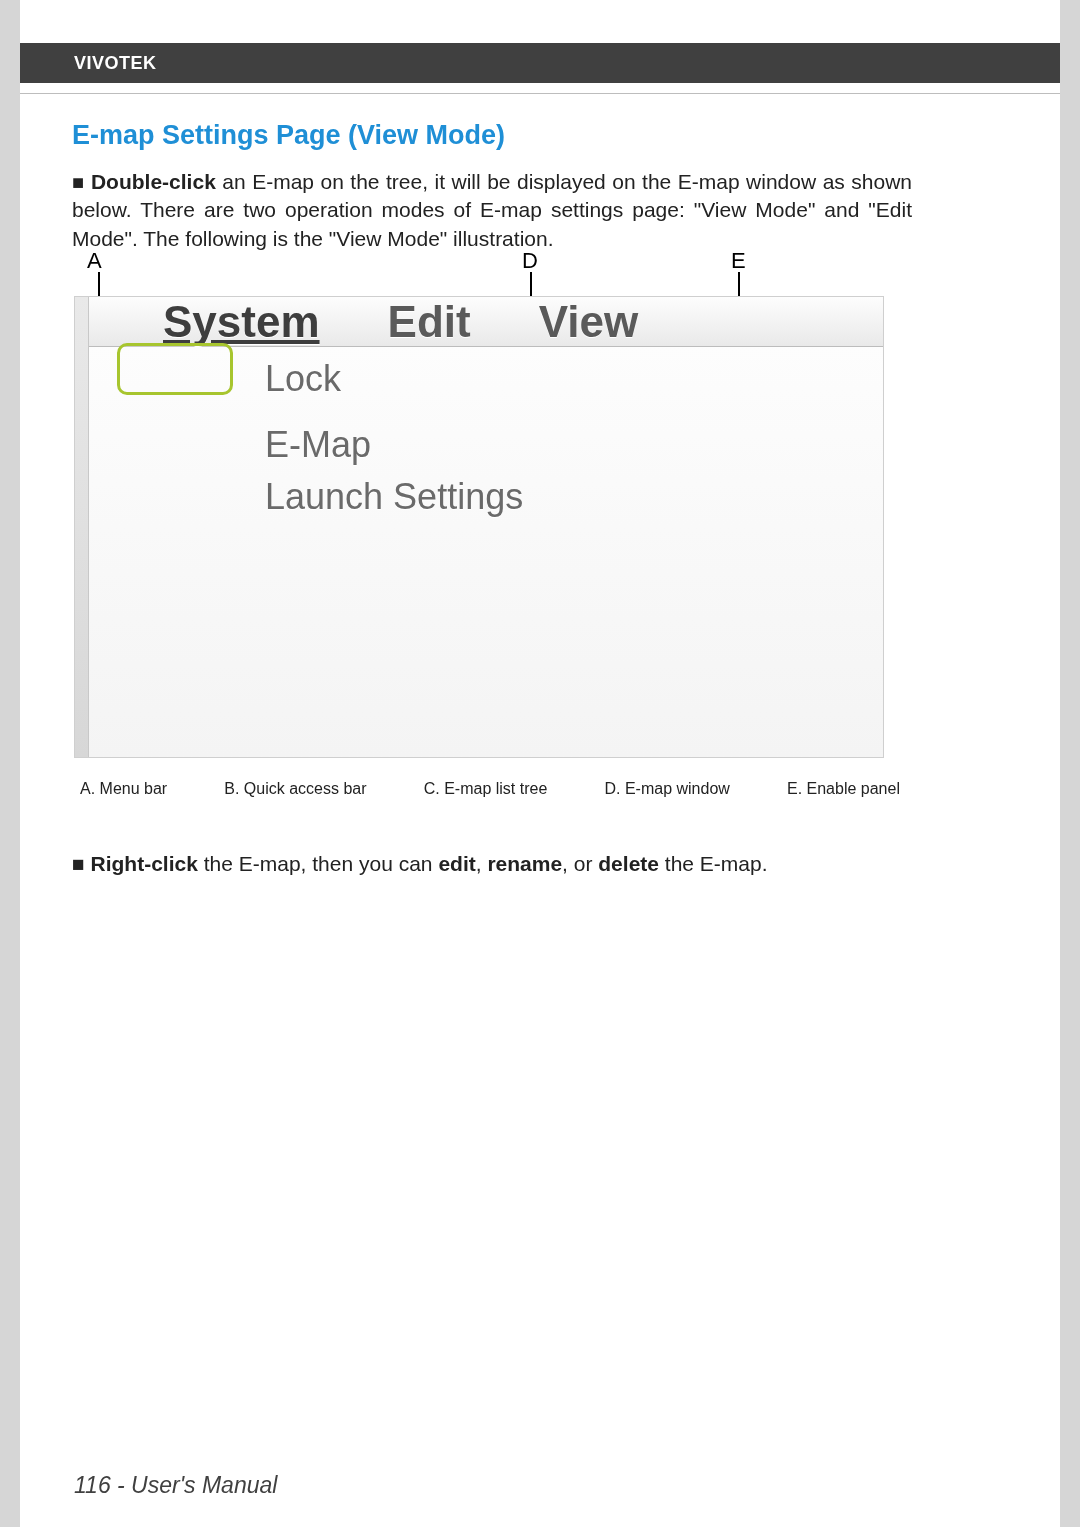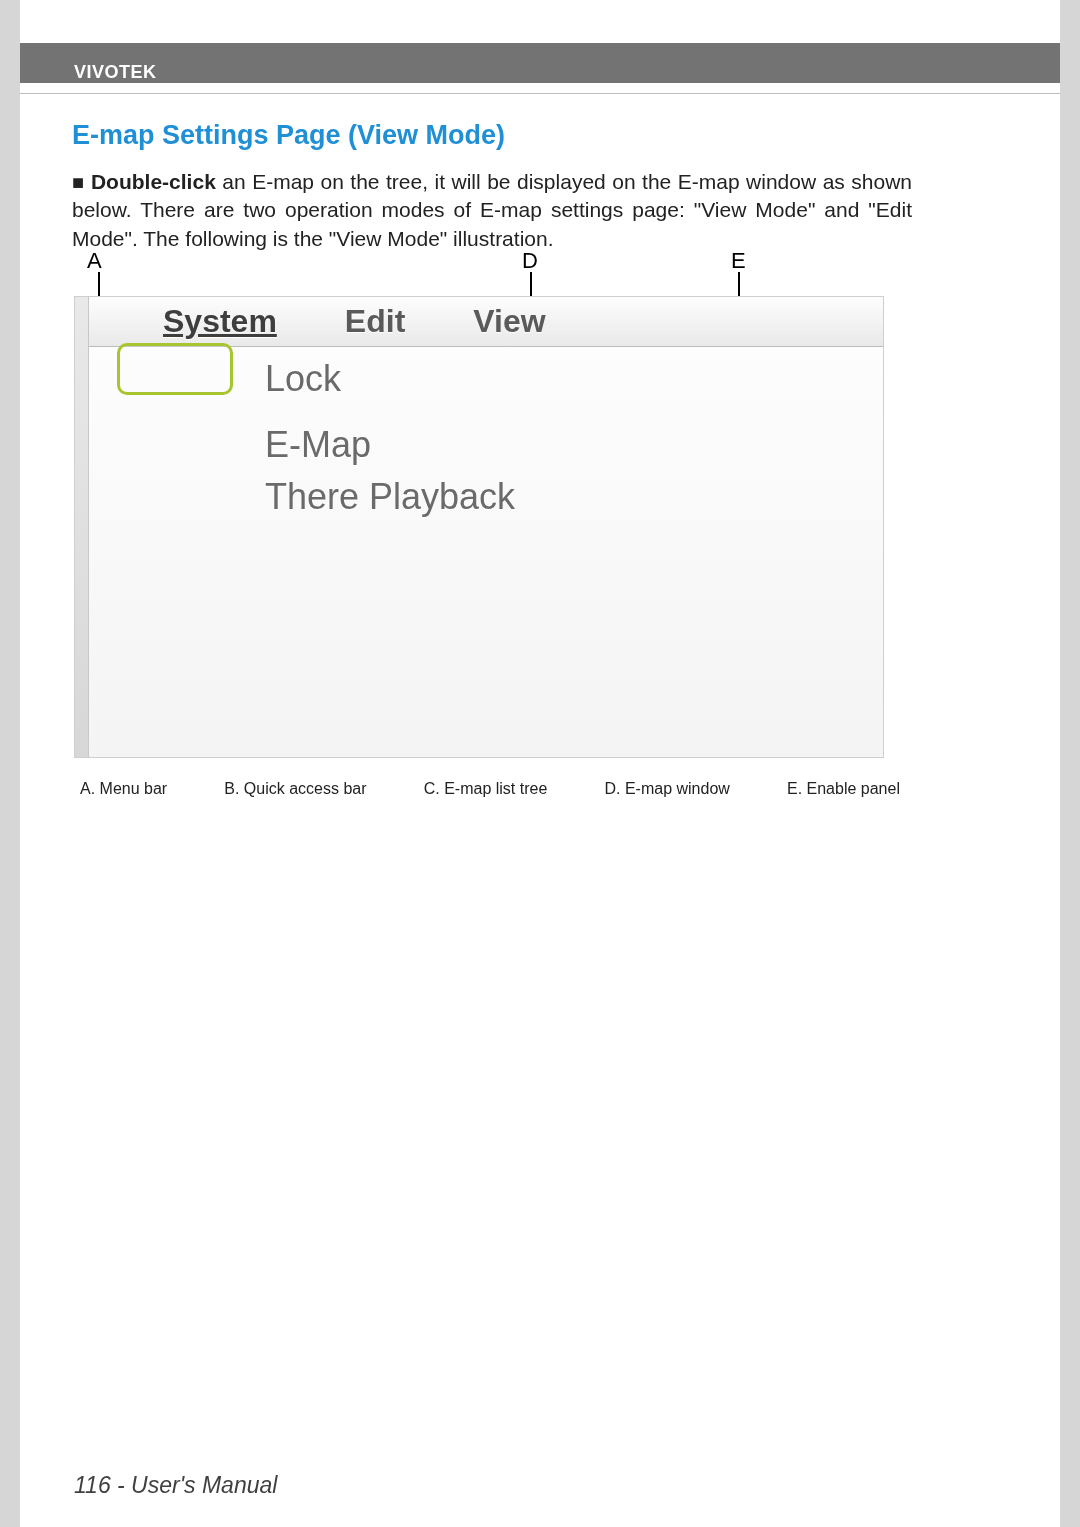--- a/index.html
+++ b/index.html
@@ -17,23 +17,23 @@
     width: 1040px;
     height: 1527px;
     background: #fff;
   }
   .header-band {
     position: absolute;
     left: 0;
     top: 43px;
     width: 100%;
     height: 40px;
-    background: #737373;
+    background: #404040;
     display: flex;
-    align-items: flex-end;
+    align-items: center;
     padding-left: 54px;
   }
   .header-brand {
     color: #fff;
     font-weight: bold;
     font-size: 18px;
     letter-spacing: 0.5px;
   }
   .rule {
     position: absolute;
@@ -103,21 +103,21 @@
     left: 14px; right: 0; top: 0; height: 50px;
     background: linear-gradient(#fdfdfd, #e9e9e9);
     border-bottom: 1px solid #bcbcbc;
     display: flex;
     gap: 56px;
     padding-left: 68px;
     align-items: center;
     font-family: Verdana, Geneva, sans-serif;
   }
   .menu-item {
-    font-size: 32px;
+    font-size: 44px;
     font-weight: bold;
     color: #5a5a5a;
     text-shadow: 0 1px 0 #fff;
     padding: 16px 6px;
   }
   .menu-item.sel {
     color: #3e3e3e;
     text-decoration: underline;
   }
   .quickbar-highlight {
@@ -209,28 +209,32 @@
       <span class="menu-item">Edit</span>
       <span class="menu-item">View</span>
     </div>
     <div class="quickbar-highlight"></div>
     <div class="dropdown">
       <div class="dd-group">
         <div class="dd-item">Lock</div>
       </div>
       <div class="dd-group">
         <div class="dd-item">E-Map</div>
-        <div class="dd-item">There Playback</div>
+        <div class="dd-item">Launch Settings</div>
       </div>
     </div>
   </div>
 
   <div class="legend">
     <span>A. Menu bar</span>
     <span>B. Quick access bar</span>
     <span>C. E-map list tree</span>
     <span>D. E-map window</span>
     <span>E. Enable panel</span>
   </div>
 
+  <div class="para2">
+    <span class="bullet">■ </span>
+    <b>Right-click</b><span> the E-map, then you can </span><b>edit</b><span>, </span><b>rename</b><span>, or </span><b>delete</b><span> the E-map.</span>
+  </div>
 
   <div class="footer">116 - User's Manual</div>
 </div>
 
 </body></html>

